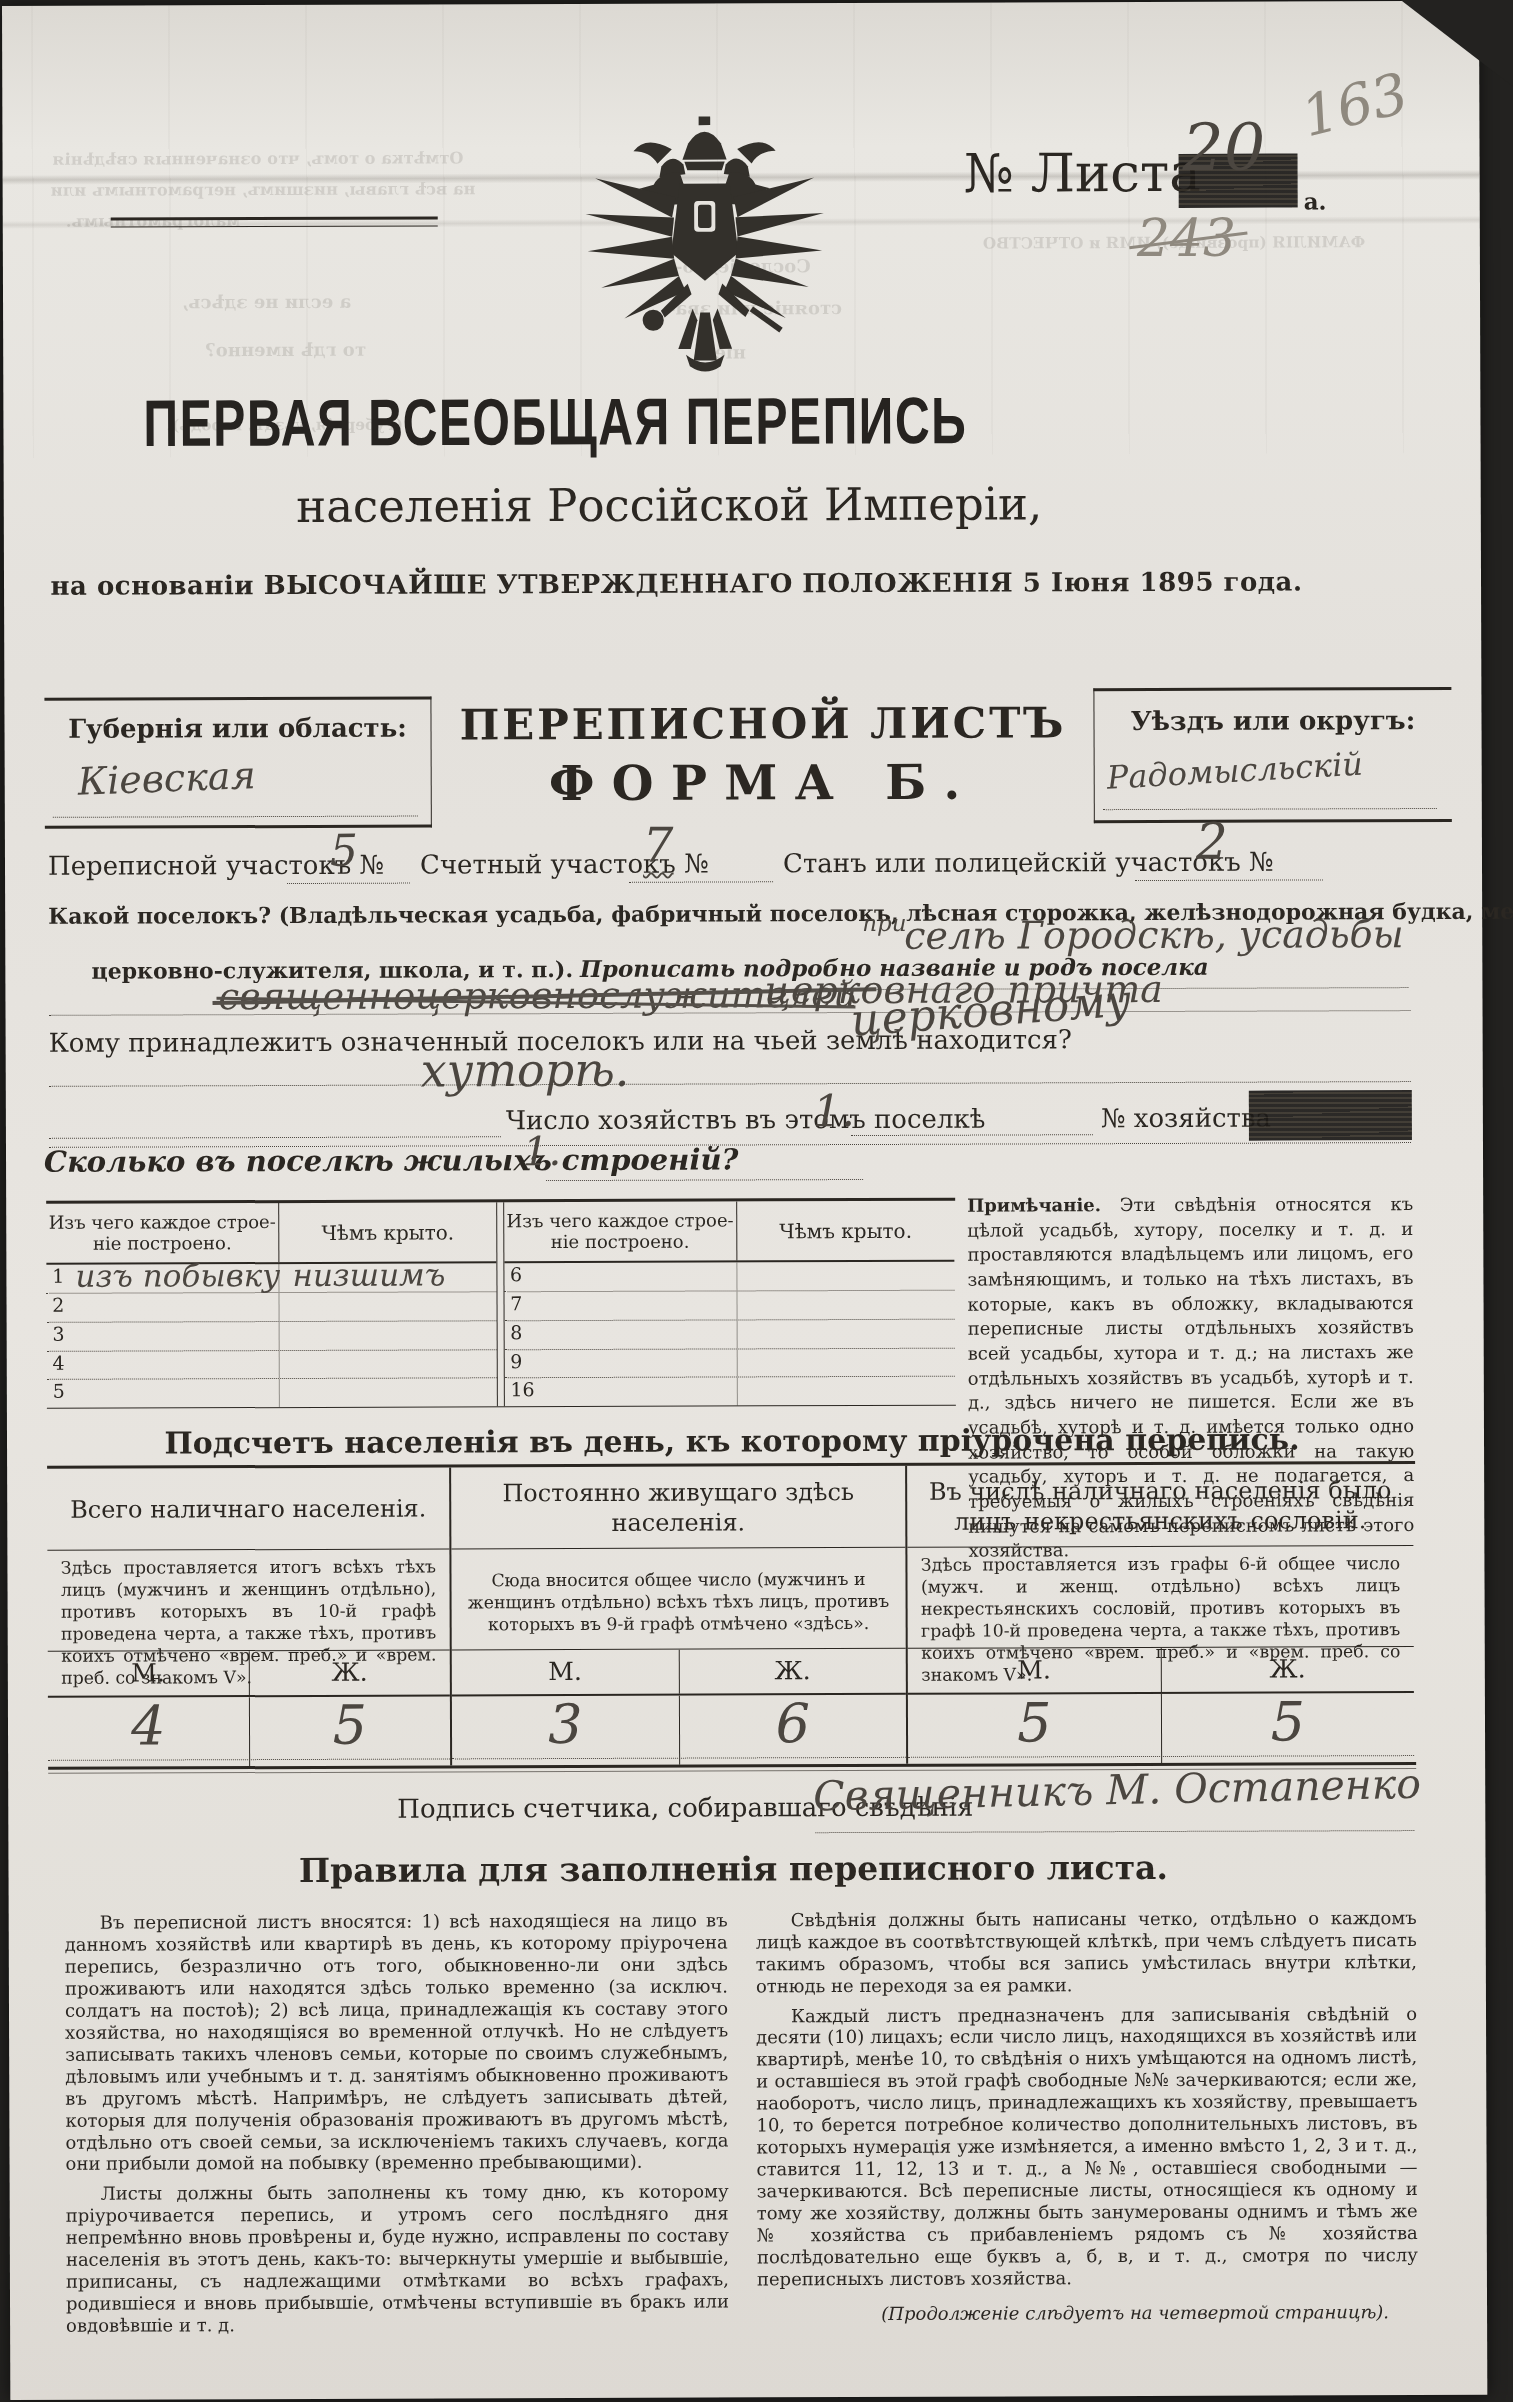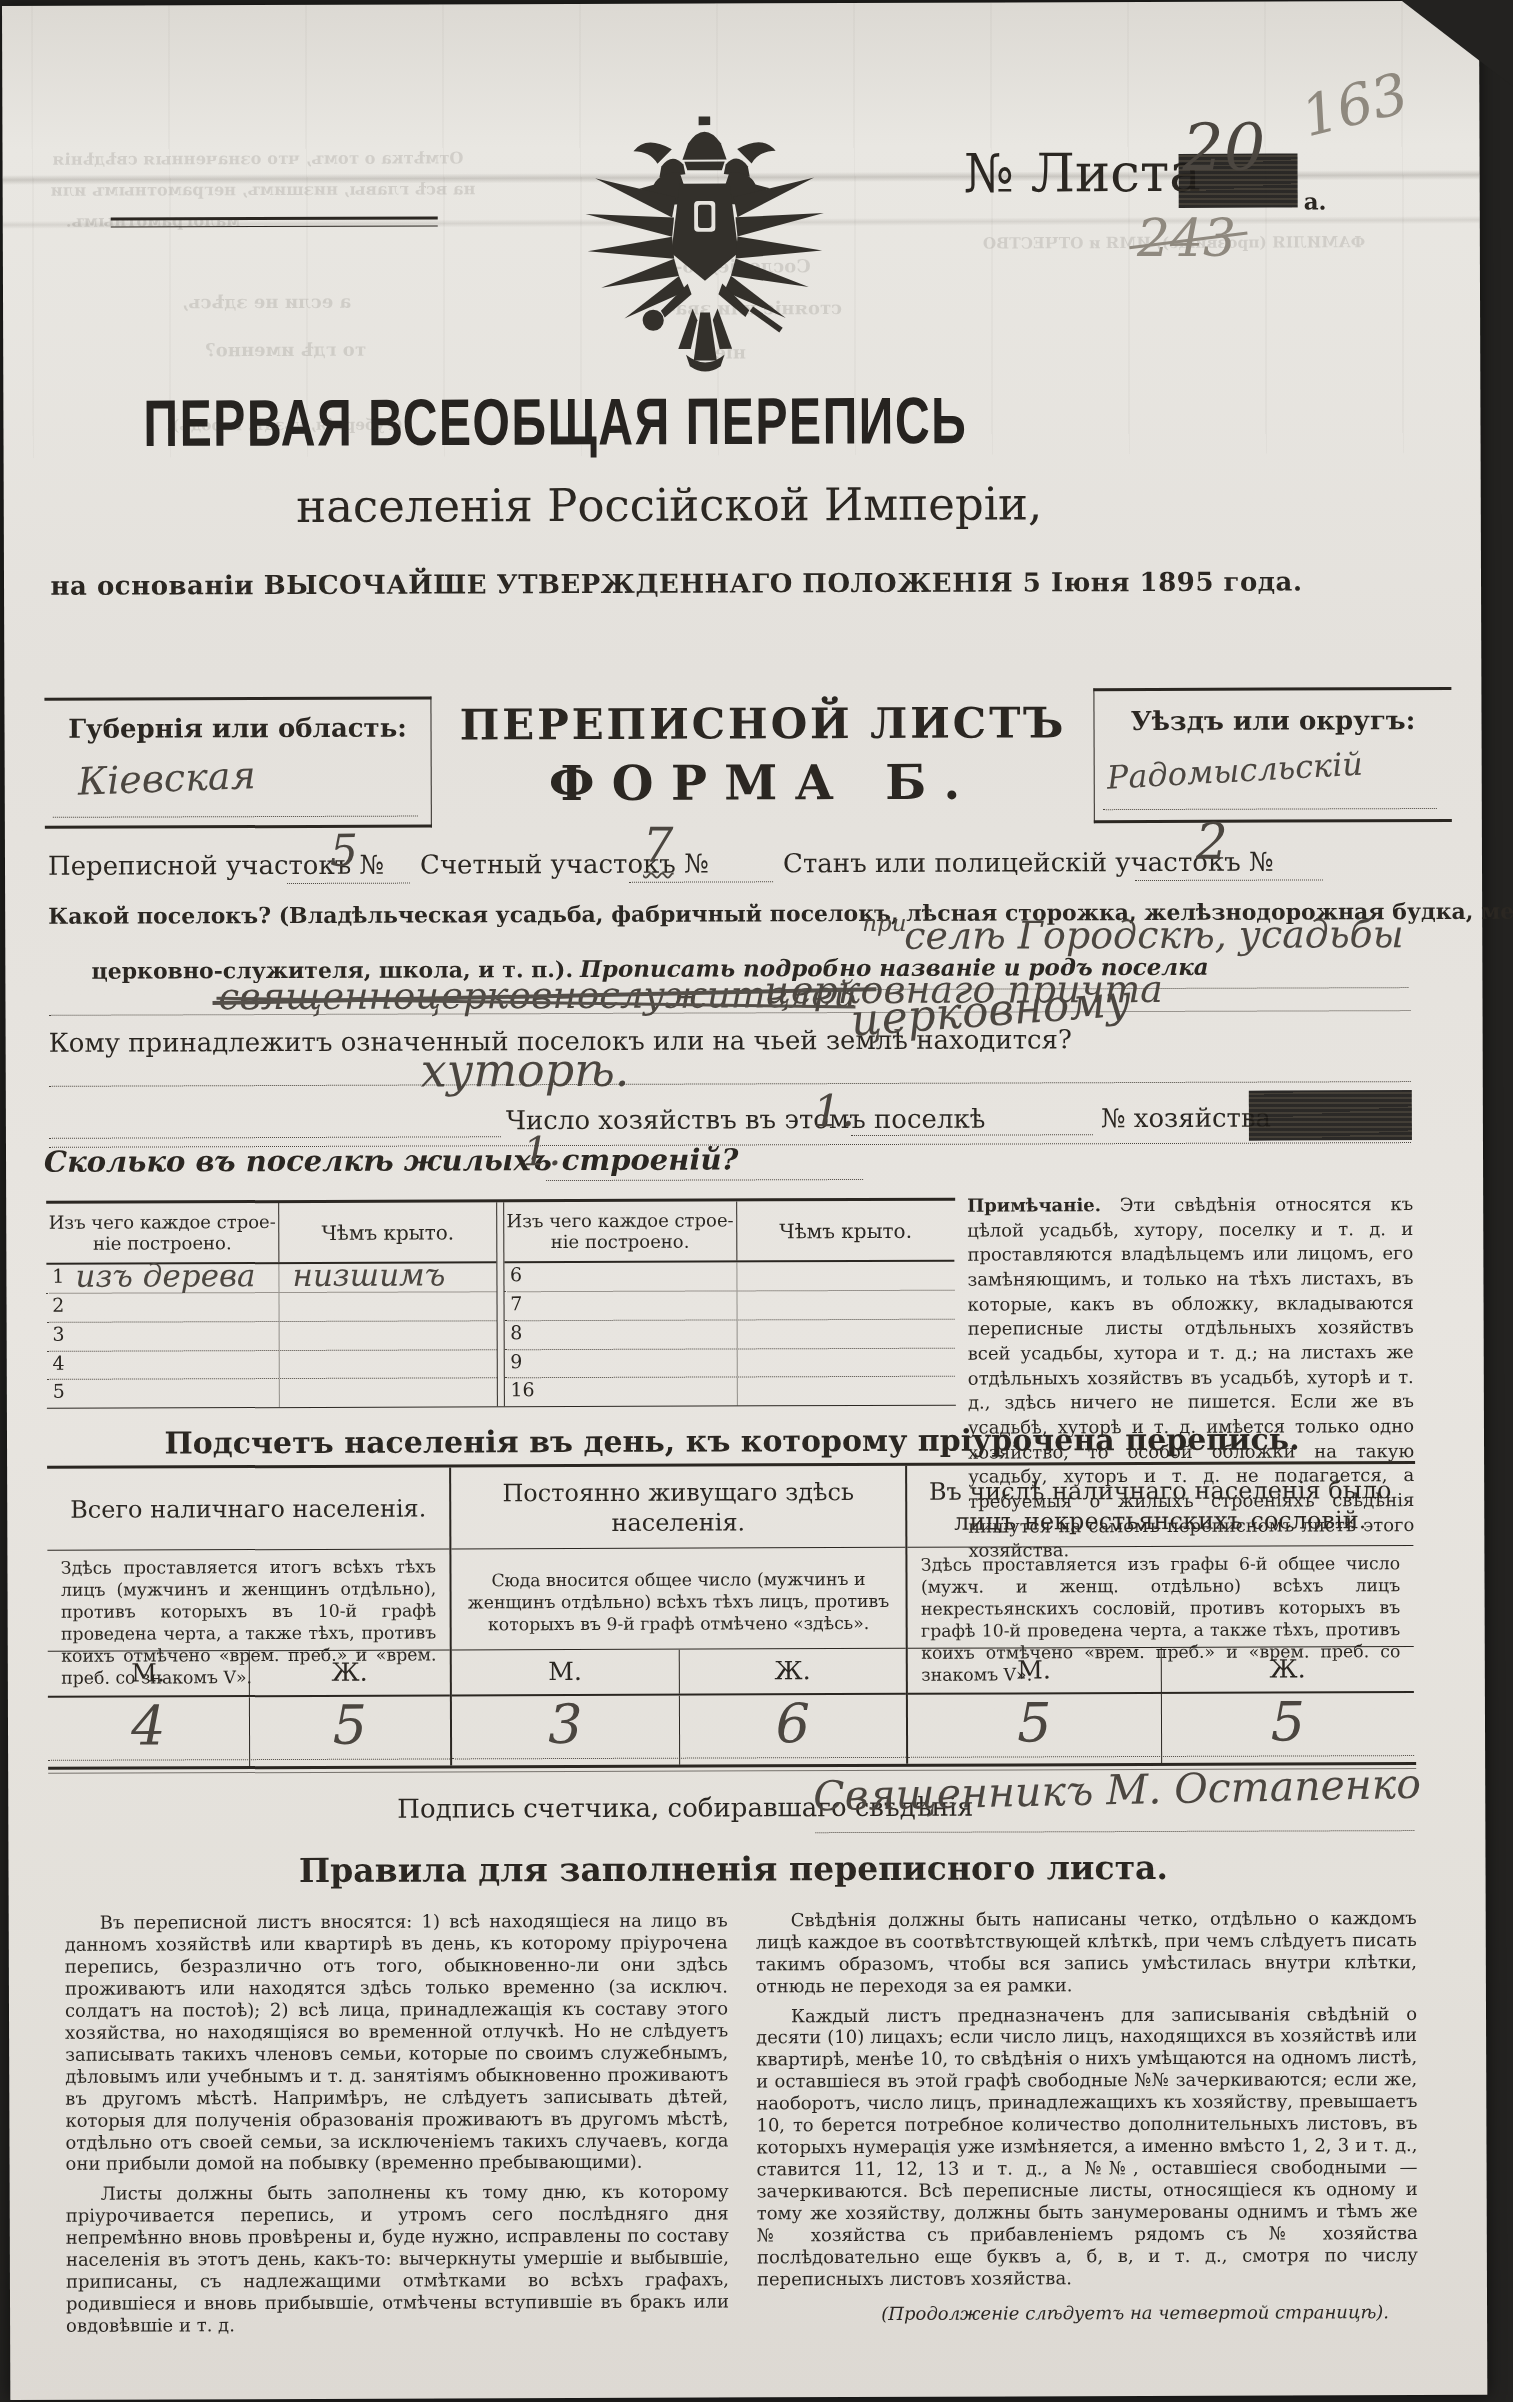--- a/index.html
+++ b/index.html
@@ -262,21 +262,21 @@
           <div class="c1">
             <span>Изъ чего каждое строе-</span>
             <span>ніе построено.</span>
           </div>
           <div class="c2">Чѣмъ крыто.</div>
         </div>
         <div class="brow">
           <span class="n">1</span>
           <span class="bu"></span>
             <span class="ro"></span>
-          <span class="hw bu-hw">изъ дерева</span>
+          <span class="hw bu-hw">изъ побывку</span>
           <span class="hw ro-hw">низшимъ</span>
         </div>
         <div class="brow">
             <span class="n">2</span>
             <span class="bu"></span>
             <span class="ro"></span>
           </div>
         <div class="brow">
             <span class="n">3</span>
             <span class="bu"></span>

